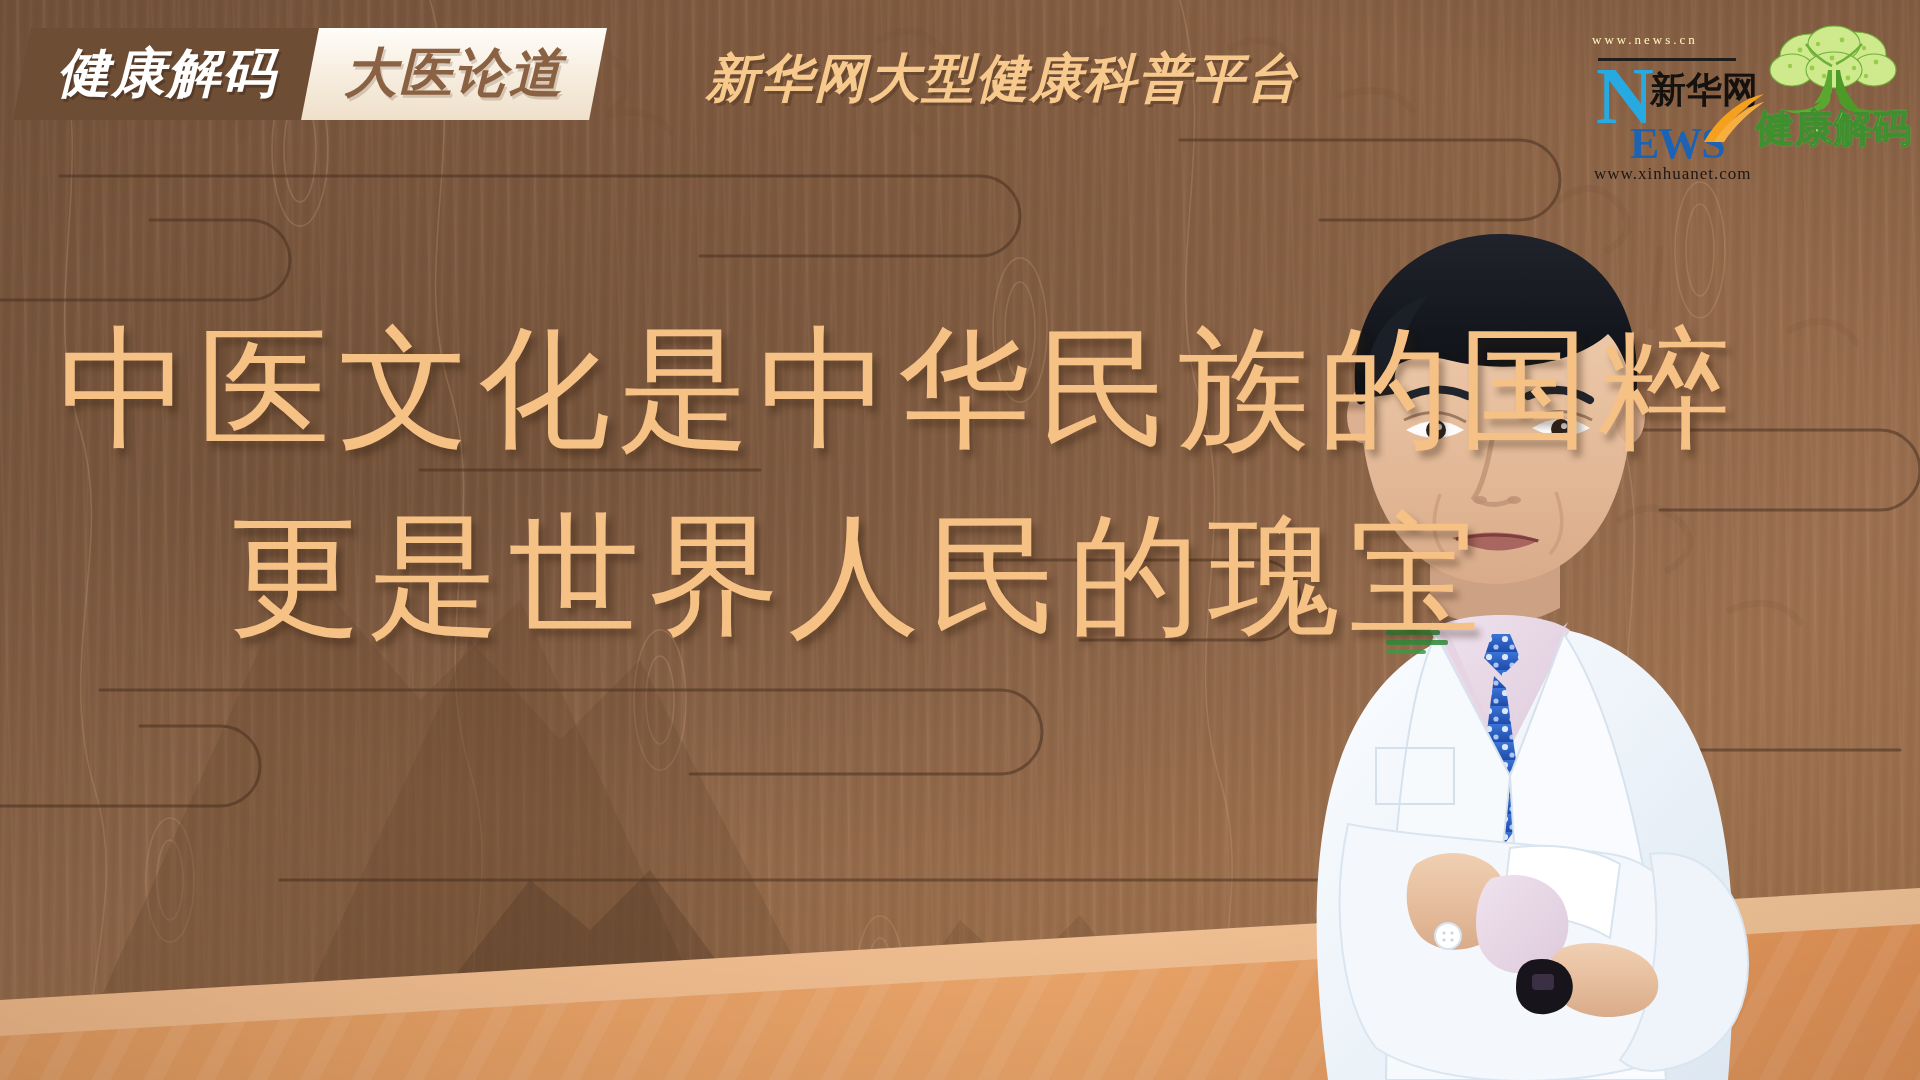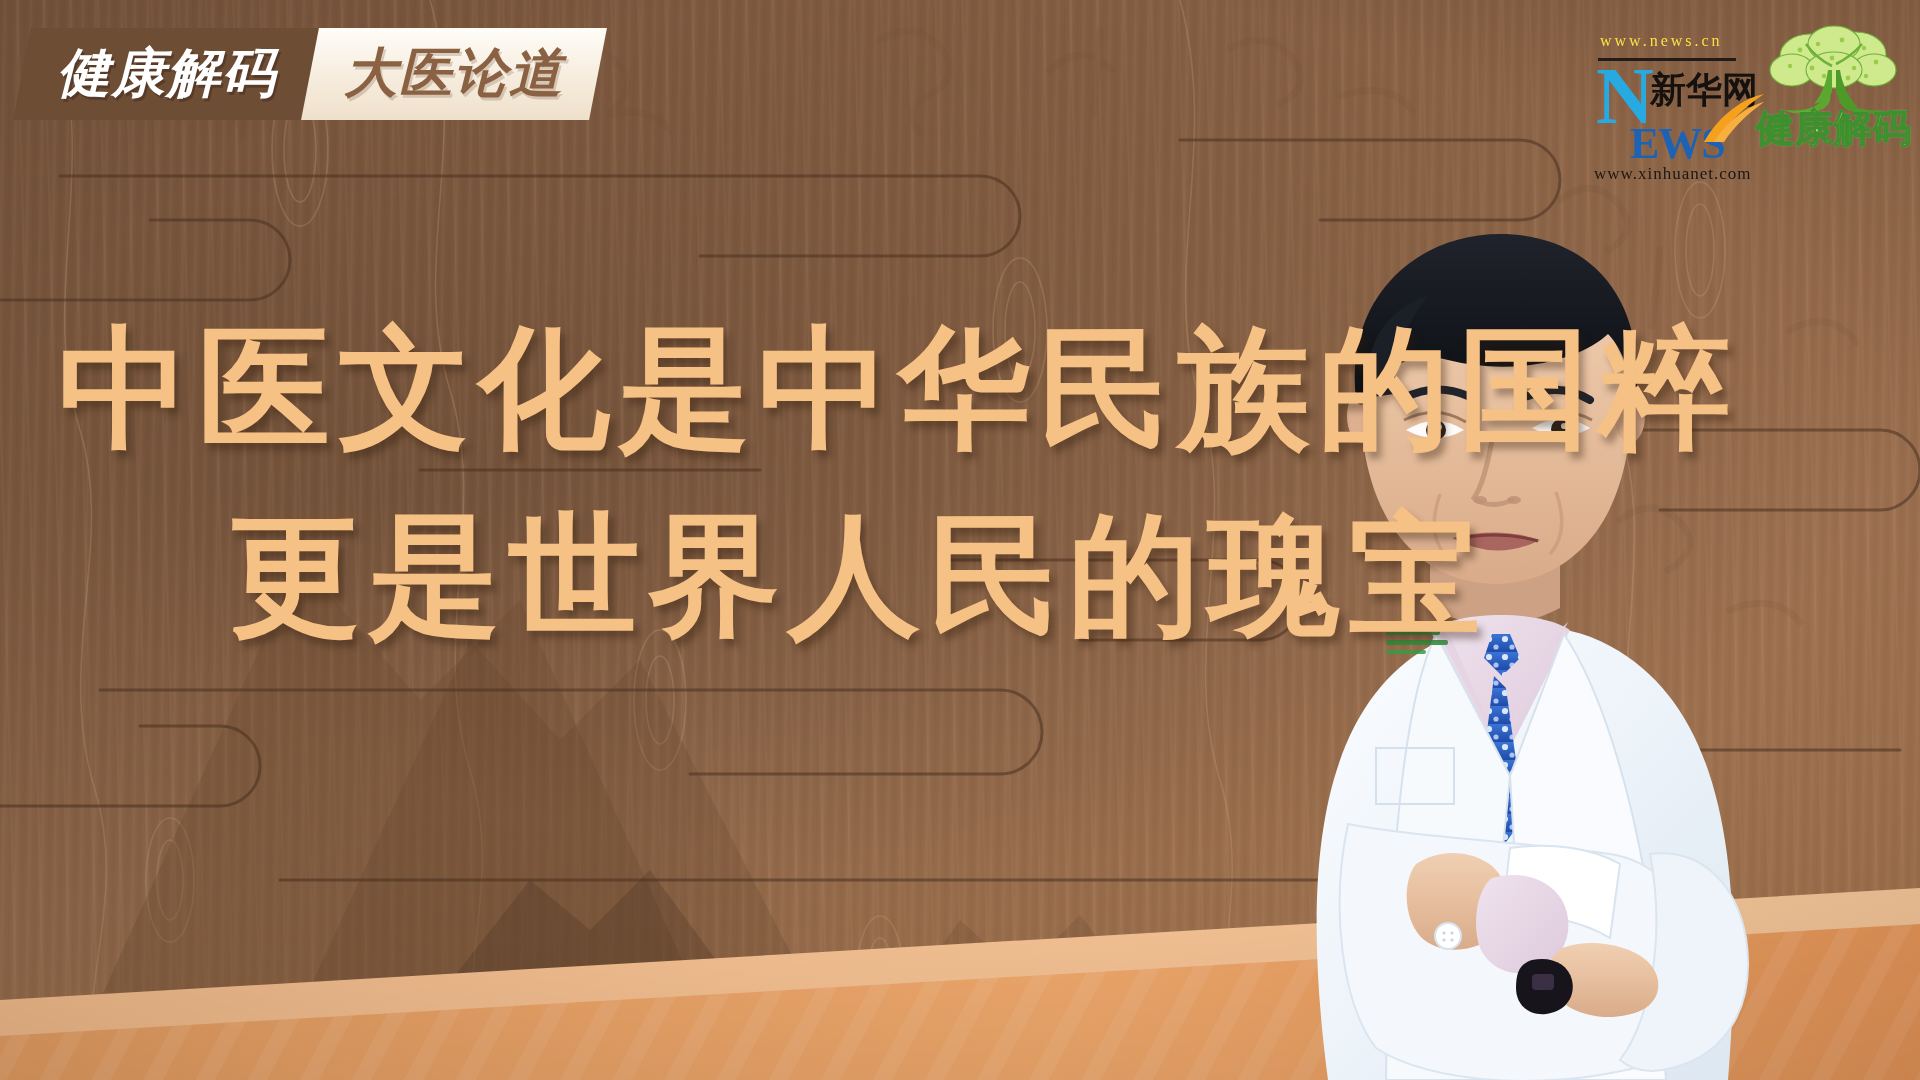--- a/index.html
+++ b/index.html
@@ -76,22 +76,22 @@
   .header-sub{
     position:absolute;left:706px;top:44px;
     font-size:52px;font-weight:bold;font-style:italic;letter-spacing:2px;
     color:#f7c98c;white-space:nowrap;
     text-shadow:3px 3px 0 rgba(86,56,36,.5);
   }
 
   
   .xinhua{position:absolute;left:1592px;top:32px;width:152px;height:112px;}
   .xh-url{
-    position:absolute;left:8px;top:0;font-size:16px;letter-spacing:3px;
-    color:#fde047;font-family:"Liberation Serif",serif;white-space:nowrap;
+    position:absolute;left:0;top:0;font-size:13px;letter-spacing:3px;
+    color:#fef9c3;font-family:"Liberation Serif",serif;white-space:nowrap;
   }
   .xh-rule{position:absolute;left:6px;top:26px;width:138px;height:3px;background:#201c1a;}
   .xh-N{
     position:absolute;left:4px;top:26px;font-size:80px;line-height:.95;
     font-weight:bold;color:#27a9e1;font-family:"Liberation Serif",serif;
   }
   .xh-cn{
     position:absolute;left:58px;top:34px;font-size:36px;font-weight:bold;
     color:#15110f;letter-spacing:0px;white-space:nowrap;
   }
@@ -113,21 +113,21 @@
     position:absolute;left:0;right:0;bottom:-2px;text-align:center;
     font-size:38px;font-weight:bold;color:#b7e07a;letter-spacing:1px;
     -webkit-text-stroke:1.4px #3f8f2e;
     text-shadow:0 0 2px rgba(255,255,255,.55);
   }
 
   
   .headline{position:absolute;left:0;top:296px;width:1430px;}
   .hl-line{
     font-family:"Liberation Serif",serif;
-    color:#f6c185;font-weight:bold;
+    color:#f6c185;font-weight:normal;
     font-size:132px;line-height:1.42;letter-spacing:8px;
     text-shadow:5px 7px 7px rgba(50,28,14,.38);
     white-space:nowrap;
   }
   .hl1{padding-left:58px;}
   .hl2{padding-left:228px;}
 
   
   .doctor{position:absolute;left:1180px;top:148px;width:700px;height:932px;}
   [data-name="doctor-photo"] svg{display:block;}
@@ -360,20 +360,21 @@
   </div>
 
   <div class="header" data-name="header-banner">
     <div class="tag tag-dark" data-name="program-tag">
       <span class="tag-inner" data-name="program-tag-label">健康解码</span>
     </div>
     <div class="tag tag-light" data-name="segment-tag">
       <span class="tag-inner" data-name="segment-tag-label">大医论道</span>
     </div>
   </div>
+  <div class="header-sub" data-name="header-subtitle">新华网大型健康科普平台</div>
 
   <div class="xinhua" data-name="xinhua-logo">
     <div class="xh-url" data-name="xinhua-url-top">www.news.cn</div>
     <div class="xh-rule" data-name="xinhua-rule"></div>
     <div class="xh-N" data-name="xinhua-wordmark-initial">N</div>
     <div class="xh-cn" data-name="xinhua-brand-cn">新华网</div>
     <div class="xh-EWS" data-name="xinhua-wordmark-rest">EWS</div>
     <svg class="xh-swoosh" width="64" height="52" viewBox="0 0 64 52" data-name="swoosh-icon">
       <path d="M2 50 C18 22 42 6 62 2 C44 14 26 30 14 50 Z" fill="#f5a11d"></path>
       <path d="M12 50 C26 28 46 14 62 10 C48 20 32 34 22 50 Z" fill="#f7b03f"></path>

